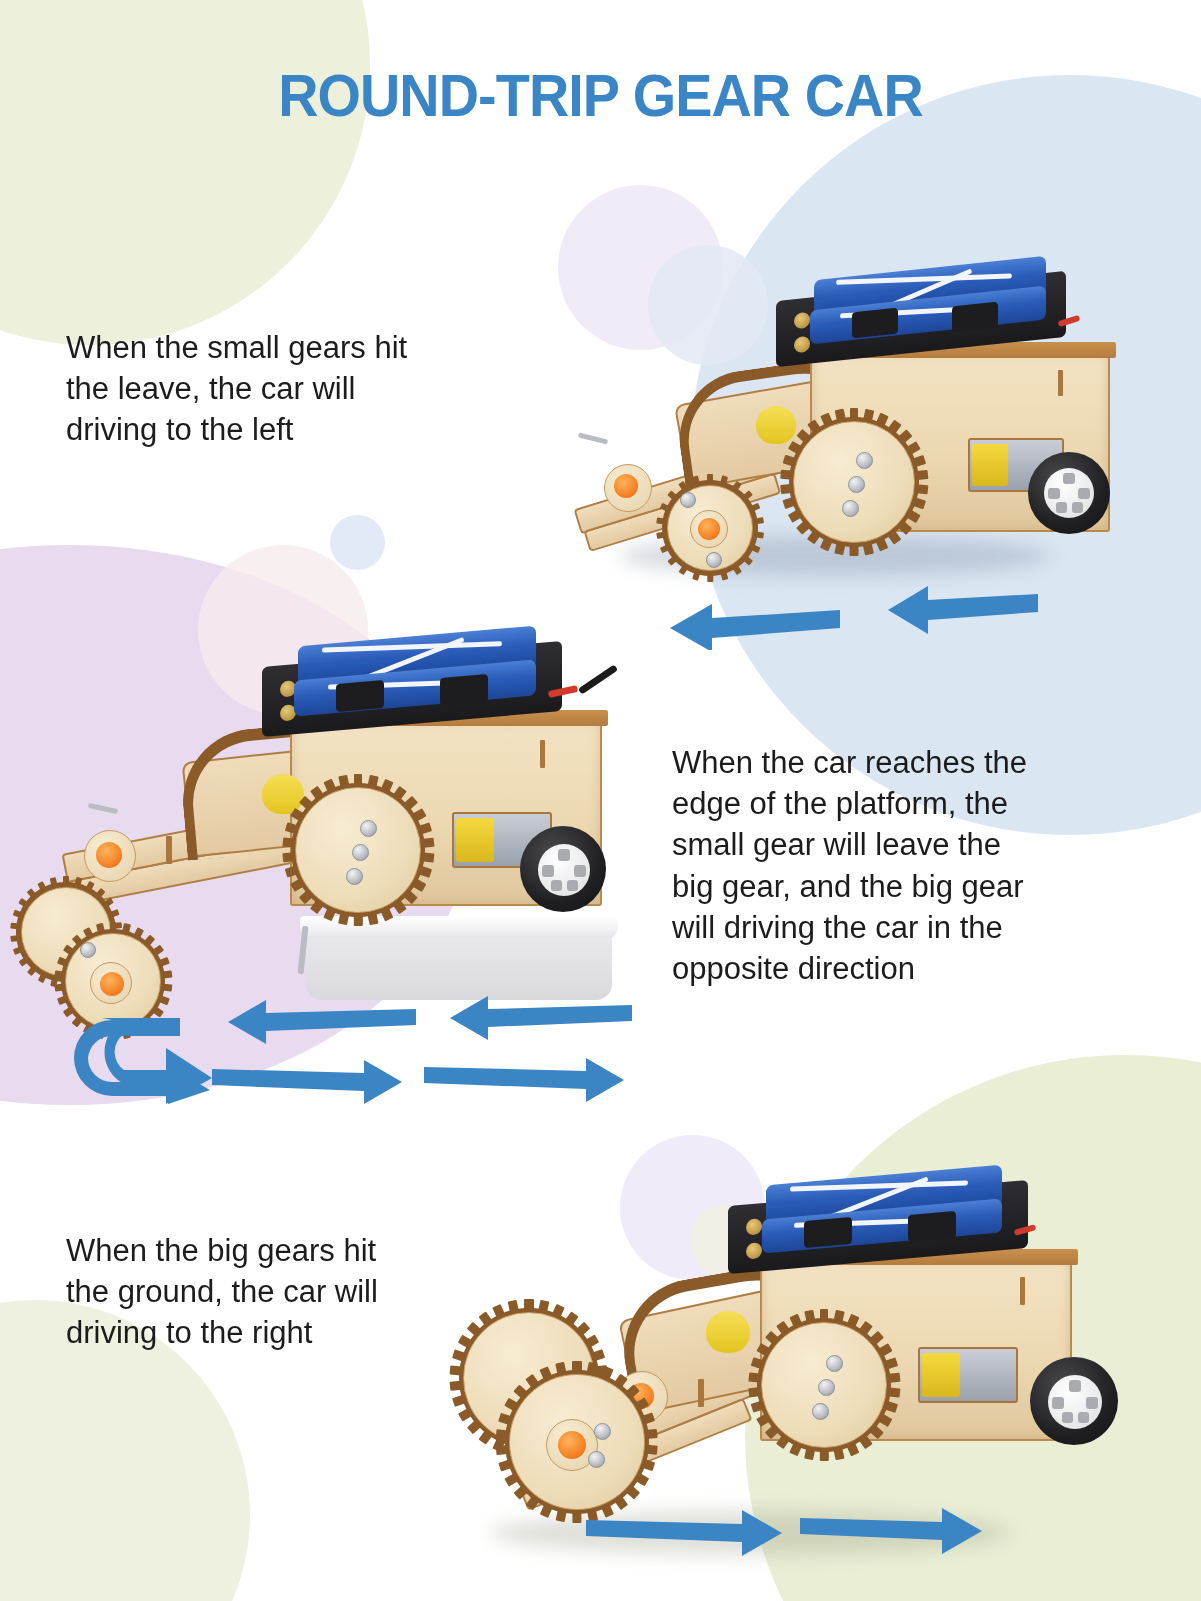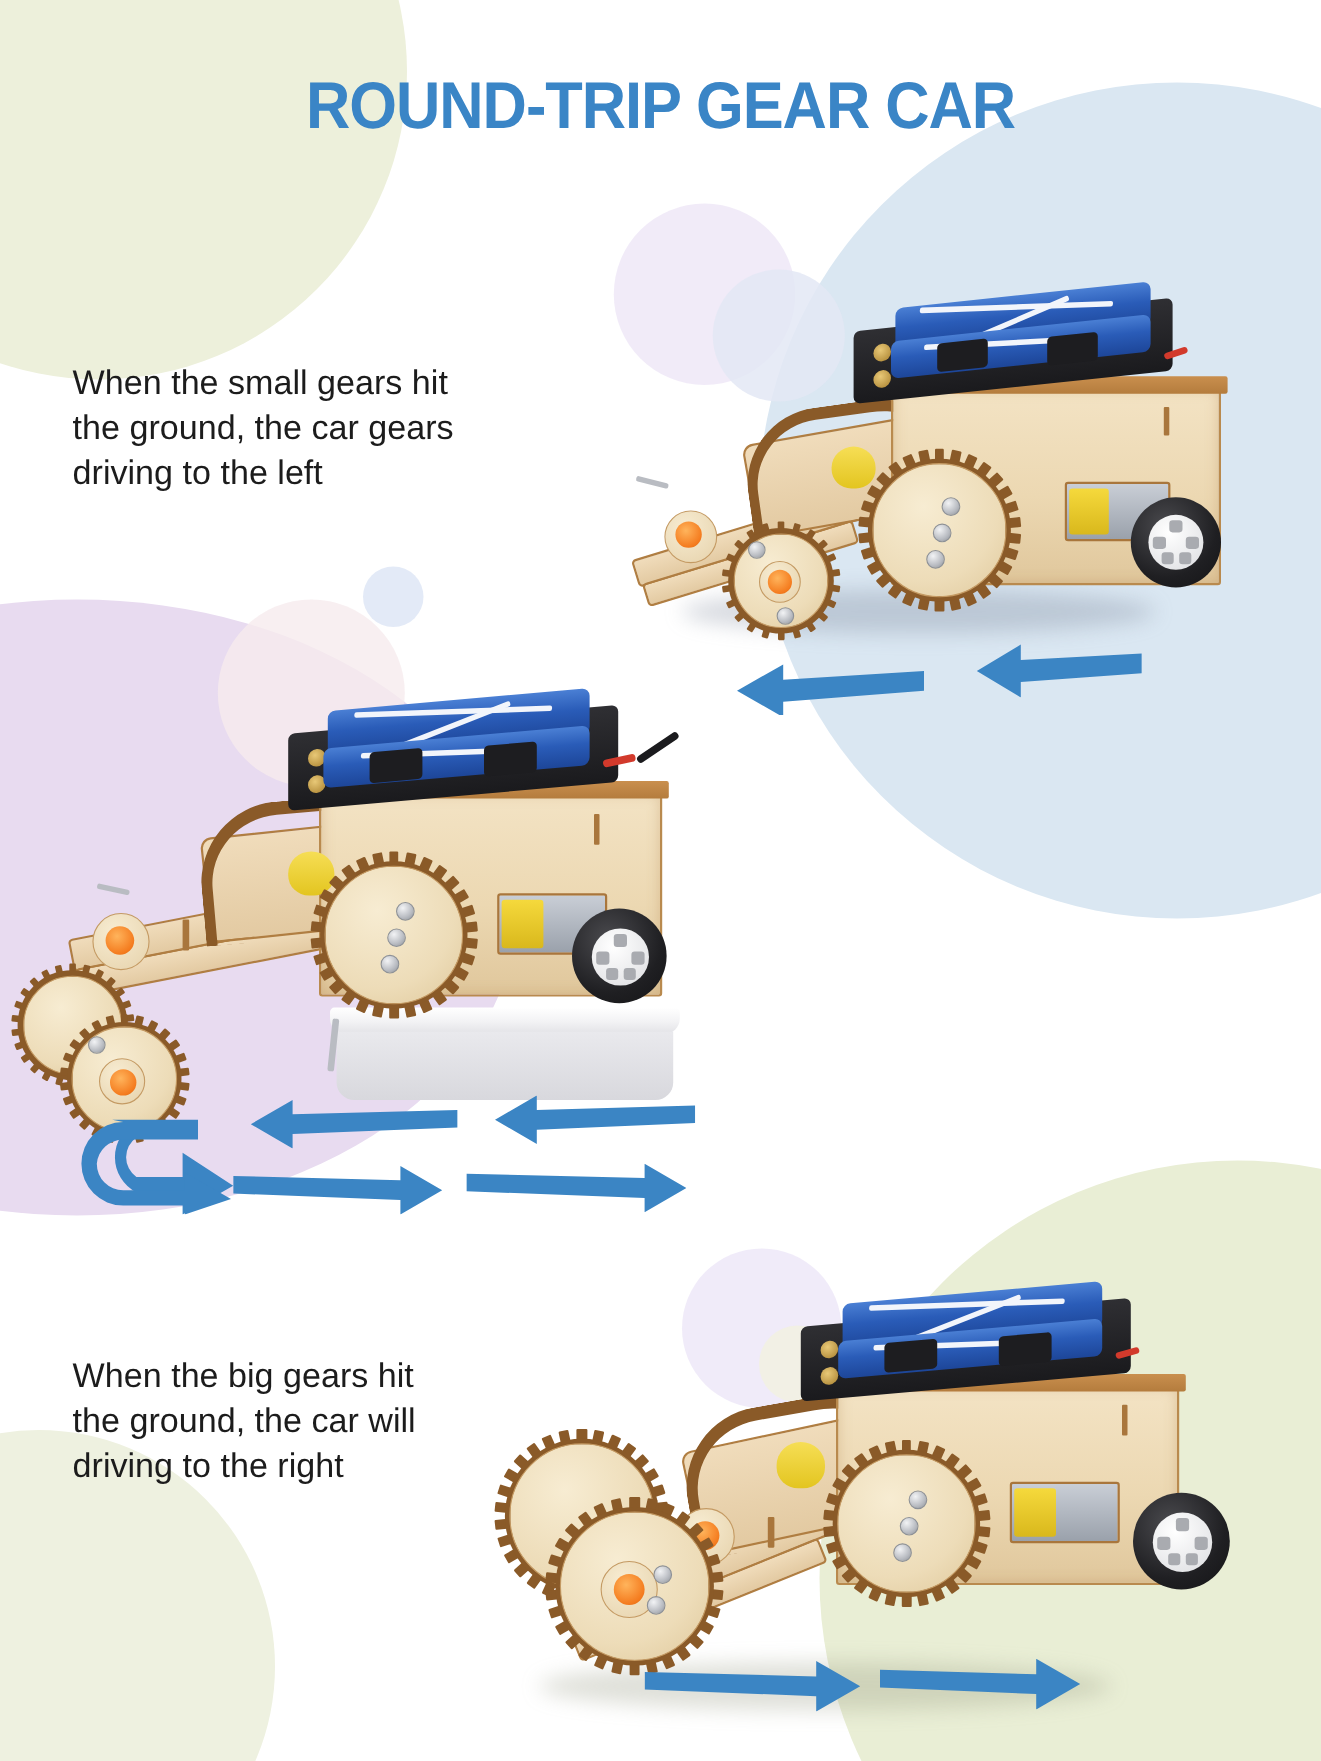--- a/index.html
+++ b/index.html
@@ -281,21 +281,21 @@
     <div class="rim" style="left:484px; top:210px; width:50px; height:50px;">
       <div class="rim-hole" style="left:19px; top:5px; width:12px; height:11px;"></div>
       <div class="rim-hole" style="left:4px; top:20px; width:12px; height:11px;"></div>
       <div class="rim-hole" style="left:34px; top:20px; width:12px; height:11px;"></div>
       <div class="rim-hole" style="left:12px; top:34px; width:11px; height:11px;"></div>
       <div class="rim-hole" style="left:28px; top:34px; width:11px; height:11px;"></div>
     </div>
   </div>
 
   <div class="caption" id="caption-top">When the small gears hit
-the ground, the car gears
+the leave, the car will
 driving to the left</div>
 
   <svg class="arrow" style="left:670px; top:598px;" width="170" height="52" viewBox="0 0 170 52">
     <polygon points="0,30 42,6 42,20 170,12 170,30 42,40 42,54" fill="#3b85c4"></polygon>
   </svg>
   <svg class="arrow" style="left:888px; top:584px;" width="150" height="50" viewBox="0 0 150 50">
     <polygon points="0,26 40,2 40,16 150,10 150,28 40,36 40,50" fill="#3b85c4"></polygon>
   </svg>
 
   <div class="platform" style="left:300px; top:916px; width:318px; height:24px;"></div>
@@ -449,20 +449,26 @@
     <div class="rim" style="left:538px; top:204px; width:52px; height:52px;">
       <div class="rim-hole" style="left:20px; top:5px; width:12px; height:12px;"></div>
       <div class="rim-hole" style="left:4px; top:21px; width:12px; height:12px;"></div>
       <div class="rim-hole" style="left:36px; top:21px; width:12px; height:12px;"></div>
       <div class="rim-hole" style="left:13px; top:36px; width:11px; height:11px;"></div>
       <div class="rim-hole" style="left:29px; top:36px; width:11px; height:11px;"></div>
     </div>
     <div class="axle" style="left:300px; top:286px; width:6px; height:48px; transform:rotate(6deg);"></div>
   </div>
 
+  <div class="caption" id="caption-middle">When the car reaches the
+edge of the platform, the
+small gear will leave the
+big gear, and the big gear
+will driving the car in the
+opposite direction</div>
 
   <svg class="arrow" style="left:62px; top:1000px;" width="150" height="104" viewBox="0 0 150 104">
     <path d="M118 6 L118 34 L62 34 A22 22 0 0 0 62 70 L104 70 L104 48 L150 78 L104 104 L104 84 L62 84 A36 36 0 0 1 62 20 L118 20 Z" fill="#3b85c4"></path>
     <path d="M40 18 L118 18 L118 36 L50 36 A24 24 0 0 0 26 58 A24 24 0 0 0 50 82 L106 82 L106 66 L148 90 L106 104 L106 96 L50 96 A38 38 0 0 1 50 20 Z" fill="#3b85c4"></path>
   </svg>
 
   <svg class="arrow" style="left:228px; top:1000px;" width="188" height="44" viewBox="0 0 188 44">
     <polygon points="0,22 38,0 38,13 188,9 188,25 38,31 38,44" fill="#3b85c4"></polygon>
   </svg>
   <svg class="arrow" style="left:450px; top:996px;" width="182" height="44" viewBox="0 0 182 44">

